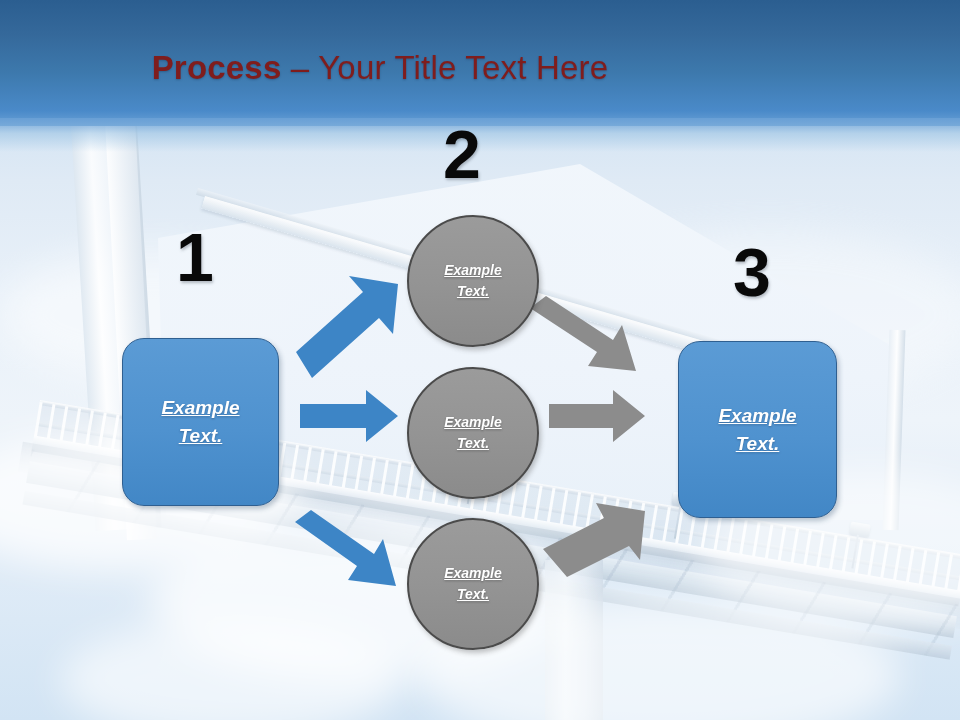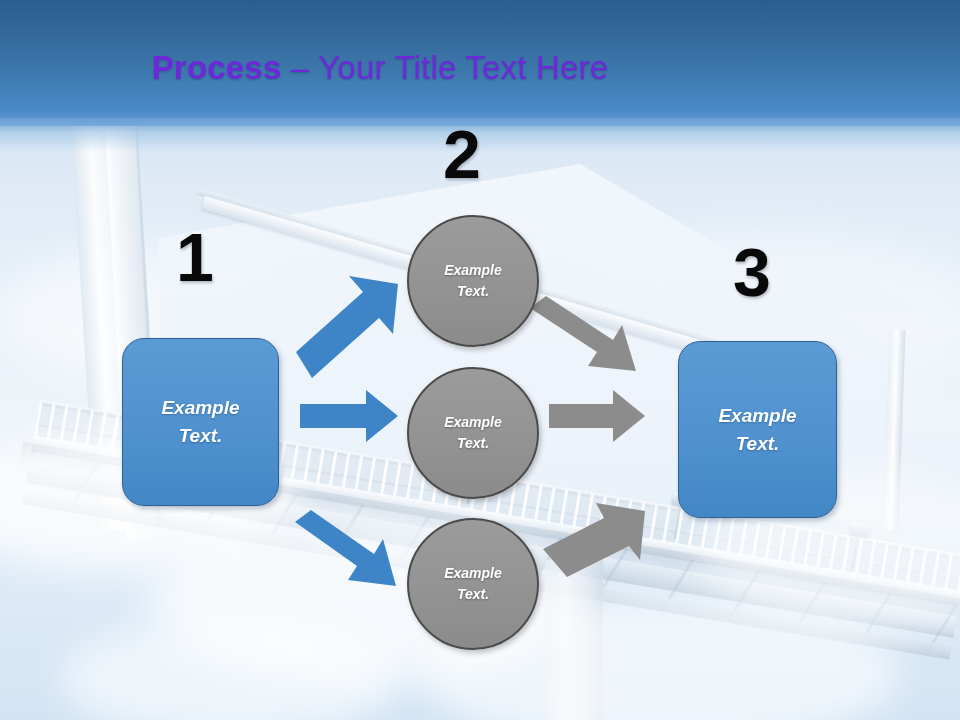--- a/index.html
+++ b/index.html
@@ -132,21 +132,21 @@
   .header{
     position:absolute;left:0;top:0;width:960px;height:126px;
     background:linear-gradient(180deg,#2b5e90 0%,#35699b 28%,#3d79ad 58%,#4a8ac9 88%,#6ba2d6 100%);
   }
   .header-fade{
     position:absolute;left:0;top:118px;width:960px;height:34px;
     background:linear-gradient(180deg,rgba(106,160,214,.95) 0%,rgba(150,192,226,.55) 45%,rgba(214,230,243,0) 100%);
   }
   .title{
     position:absolute;left:0;top:50px;width:760px;text-align:center;
-    color:#6d28d9;font-size:33px;line-height:1.1;letter-spacing:.2px;
+    color:#7f1d1d;font-size:33px;line-height:1.1;letter-spacing:.2px;
     text-shadow:0 1px 2px rgba(20,50,80,.35);
     white-space:nowrap;
   }
   .title .b{font-weight:bold;}
   .title .n{font-weight:normal;}
 
   
   .num{
     position:absolute;font-weight:bold;color:#090909;
     font-size:68px;line-height:1;
@@ -182,21 +182,21 @@
     text-shadow:0 1px 2px rgba(40,40,40,.45);
   }
   #circle-top{left:407px;top:215px;width:128px;height:128px;}
   #circle-mid{left:407px;top:367px;width:128px;height:128px;}
   #circle-bot{left:407px;top:518px;width:128px;height:128px;}
 
   
   .arrows{position:absolute;left:0;top:0;width:960px;height:720px;pointer-events:none;}
   .arrows svg{display:block;}
 
-  .txt-line{display:block;}
+  .txt-line{display:block;text-decoration:underline;}
 </style>
 </head>
 <body>
 
 <div id="slide">
 
   <div class="bg">
     <div class="sky"></div>
 
     <div class="cloud c5"></div>

